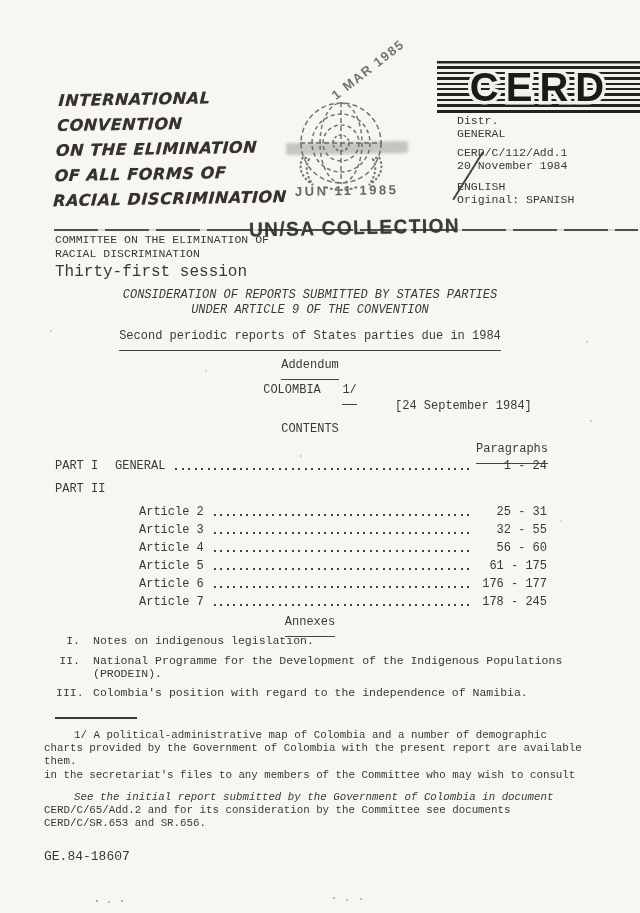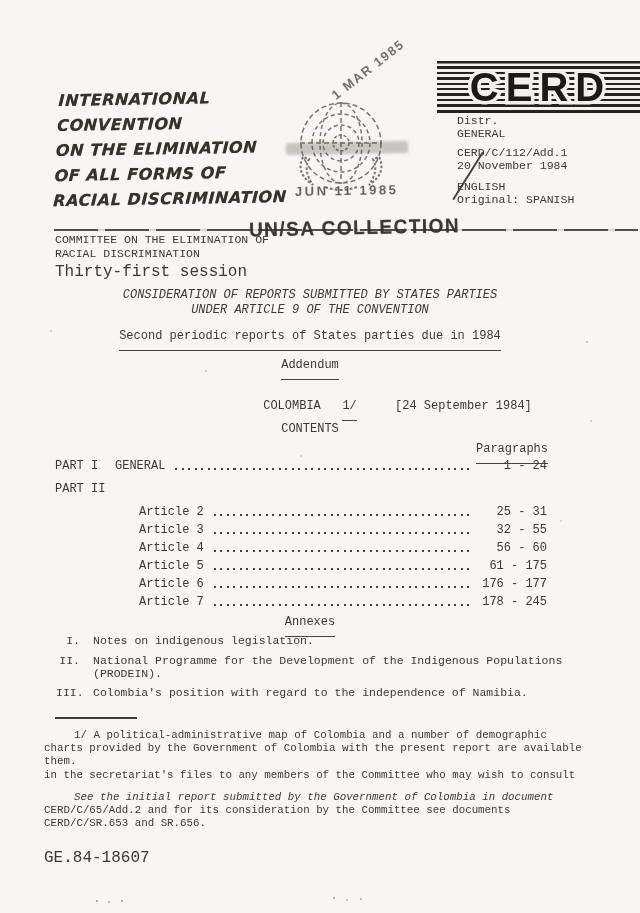--- a/index.html
+++ b/index.html
@@ -79,21 +79,21 @@
     white-space:nowrap;
   }
   .committee { left:55px; top:233px; font-size:11.5px; line-height:14px; }
   .session   { left:55px; top:263px; font-size:16px; }
 
   
   .ctr { left:70px; width:480px; text-align:center; font-size:12px; line-height:14.5px; }
   .rtitle   { top:288px;font-style:italic; }
   .subtitle { top:329px; }
   .addendum { top:358px; }
-  .country  { top:383px;margin-top:16px; }
+  .country  { top:383px; }
   .contents-h { top:422px; }
   .u { border-bottom:1.3px solid #45433c; padding-bottom:7px; }
   .subdate { left:395px; top:399px; width:192px; text-align:left; font-size:12px; }
 
   
   .para-h { left:476px; top:442px; font-size:12px; }
   .contents { left:55px; top:459px; width:492px; font-size:12px; }
   .crow { display:flex; align-items:baseline; height:13px; white-space:nowrap; }
   .crow + .crow { margin-top:5px; }
   .crow.gap { margin-top:10px; }
@@ -110,21 +110,21 @@
   .annexes { left:56px; top:634px; width:544px; font-size:11.5px; line-height:13px; }
   .aitem { display:flex; margin-bottom:6.5px; }
   .a-num { width:24px; flex:0 0 24px; text-align:right; margin-right:13px; }
 
   
   .fn-rule { left:55px; top:717px; width:82px; height:2.4px; background:#3b3933; }
   .footnote { left:44px; top:729px; width:558px; font-size:10.8px; line-height:13.2px; }
   .footnote .indent { padding-left:30px; }
   .footnote .p2 { margin-top:9px;font-style:italic; }
 
-  .footer-code { left:44px; top:849px; font-size:16px; }
+  .footer-code { left:44px; top:849px; font-size:13px; }
 
   
   .speckle {
     left:0; top:0; width:2px; height:2px; border-radius:50%;
     background:transparent;
     box-shadow:
       96px 900px 0 rgba(70,68,60,.55), 108px 901px 0 rgba(70,68,60,.45),
       121px 900px 0 rgba(70,68,60,.5), 333px 897px 0 rgba(70,68,60,.5),
       346px 899px 0 rgba(70,68,60,.4), 360px 898px 0 rgba(70,68,60,.45),
       586px 341px 0 rgba(70,68,60,.3), 590px 420px 0 rgba(70,68,60,.3),

